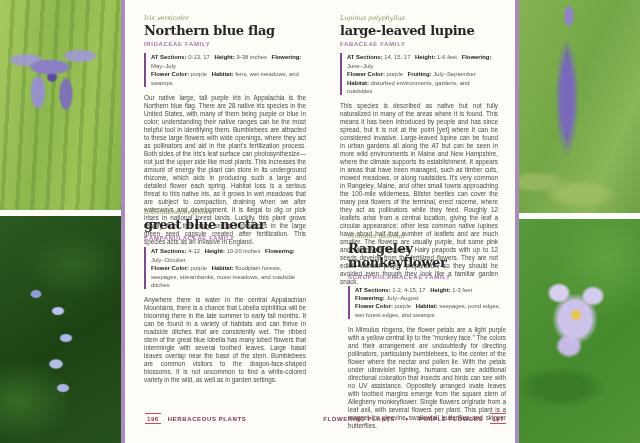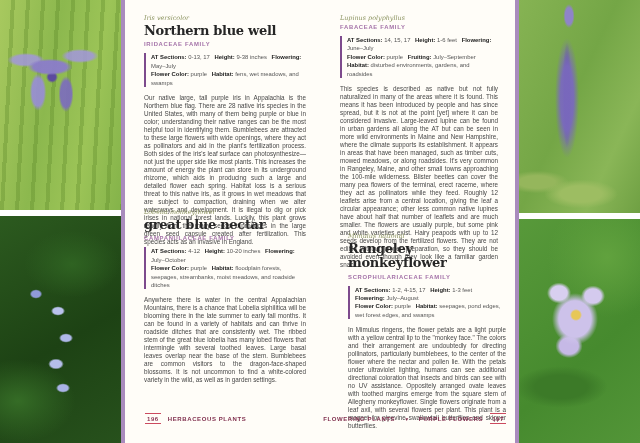--- a/index.html
+++ b/index.html
@@ -79,21 +79,21 @@
 <div class="spread">
 
   <div class="strip strip-left">
     <div class="photo photo-iris"></div>
     <div class="photo photo-lobelia"></div>
   </div>
   <div class="vrule vrule-left"></div>
 
   <div class="entry e0">
     <div class="species">Iris versicolor</div>
-    <h2 class="title">Northern blue well</h2>
+    <h2 class="title">Northern blue flag</h2>
     <div class="family">IRIDACEAE FAMILY</div>
     <div class="infobox">
       <div class="info-line">
         <span class="fld"><b>AT Sections:</b> <span class="v">0-13, 17</span></span>
         <span class="fld"><b>Height:</b> <span class="v">9-38 inches</span></span>
         <span class="fld"><b>Flowering:</b> <span class="v">May–July</span></span>
       </div>
       <div class="info-line">
         <span class="fld"><b>Flower Color:</b> <span class="v">purple</span></span>
         <span class="fld"><b>Habitat:</b> <span class="v">fens, wet meadows, and swamps</span></span>
@@ -115,20 +115,21 @@
       <div class="info-line">
         <span class="fld"><b>Flower Color:</b> <span class="v">purple</span></span>
         <span class="fld"><b>Habitat:</b> <span class="v">floodplain forests, seepages, streambanks, moist meadows, and roadside ditches</span></span>
       </div>
     </div>
     <p class="bodytxt">Anywhere there is water in the central Appalachian Mountains, there is a chance that Lobelia siphilitica will be blooming there in the late summer to early fall months. It can be found in a variety of habitats and can thrive in roadside ditches that are consistently wet. The ribbed stem of the great blue lobelia has many lobed flowers that intermingle with several toothed leaves. Large basal leaves overlap near the base of the stem. Bumblebees are common visitors to the dragon-face-shaped blossoms. It is not uncommon to find a white-colored variety in the wild, as well as in garden settings.</p>
   </div>
 
   <div class="entry e2">
     <div class="species">Lupinus polyphyllus</div>
+    <h2 class="title">large-leaved lupine</h2>
     <div class="family">FABACEAE FAMILY</div>
     <div class="infobox">
       <div class="info-line">
         <span class="fld"><b>AT Sections:</b> <span class="v">14, 15, 17</span></span>
         <span class="fld"><b>Height:</b> <span class="v">1-6 feet</span></span>
         <span class="fld"><b>Flowering:</b> <span class="v">June–July</span></span>
       </div>
       <div class="info-line">
         <span class="fld"><b>Flower Color:</b> <span class="v">purple</span></span>
         <span class="fld"><b>Fruiting:</b> <span class="v">July–September</span></span>

